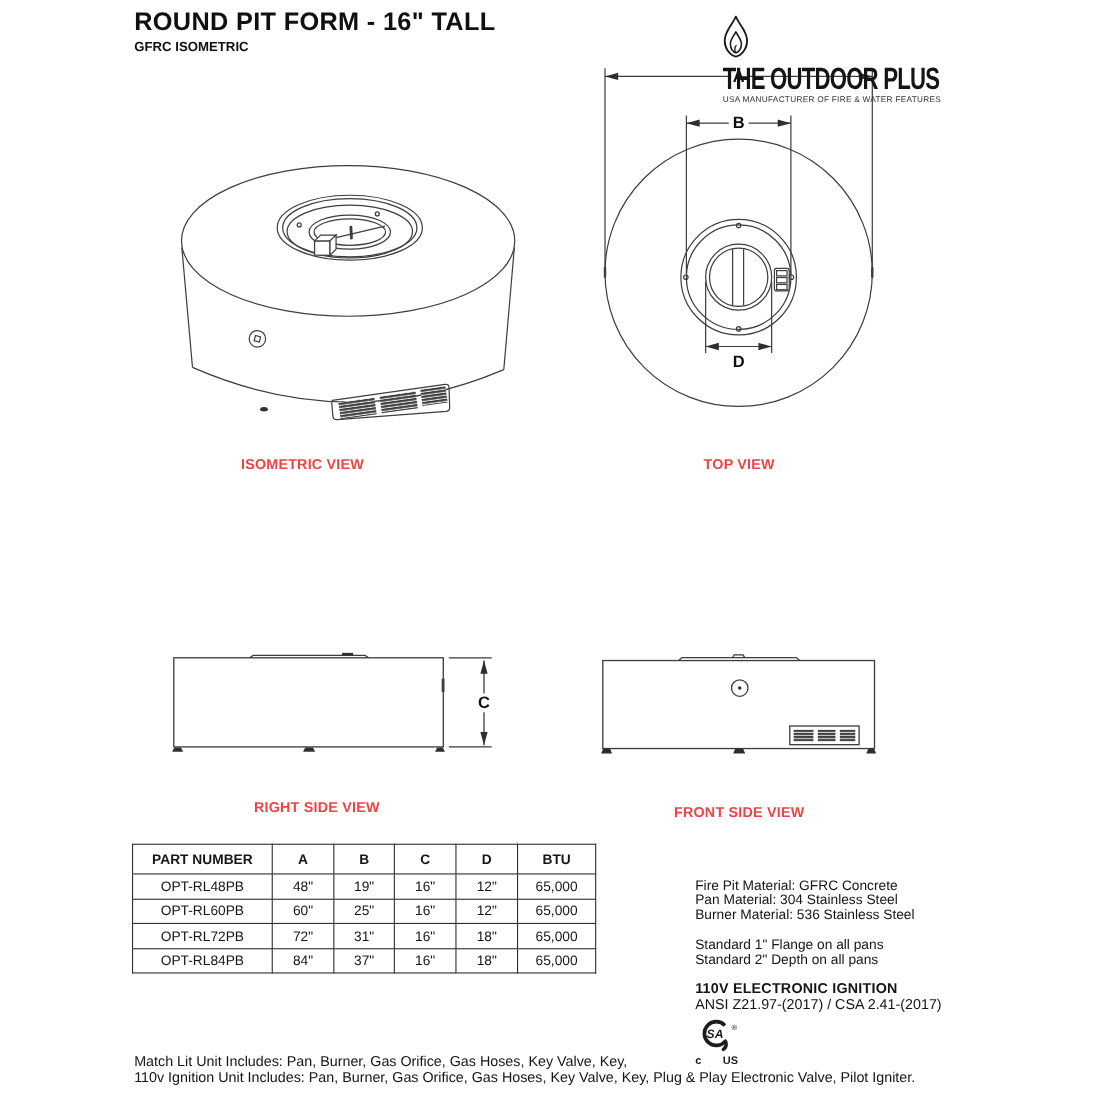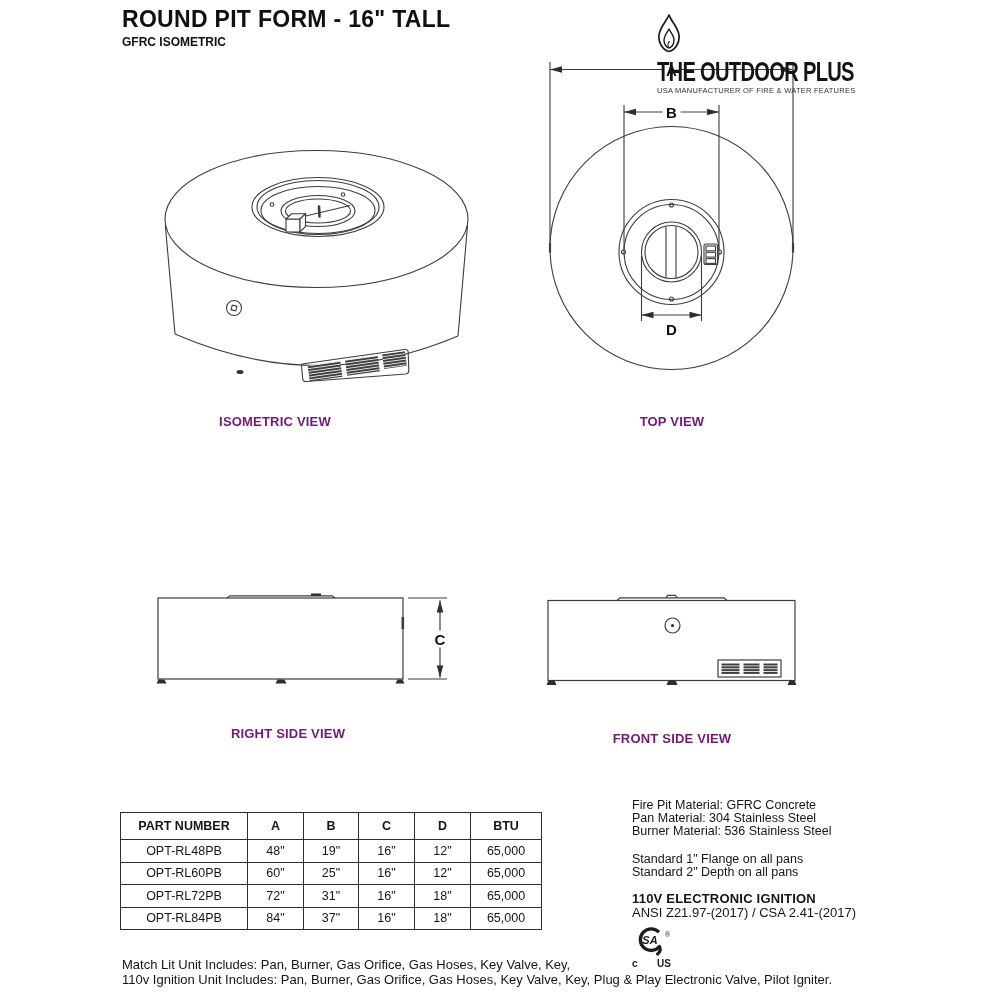--- a/index.html
+++ b/index.html
@@ -11,25 +11,25 @@
   .subtitle{font-size:12px;font-weight:bold;margin-top:2px;color:#101010;}
   .logoblock{position:absolute;left:657px;top:14px;z-index:3;display:flex;align-items:flex-start;gap:3px;flex-direction:column;}
   .logotext{display:flex;flex-direction:column;}
   .logoname{font-size:28px;font-weight:bold;letter-spacing:-1px;white-space:nowrap;
             transform:scaleX(.72);transform-origin:left top;line-height:30px;color:#141414;}
   .logotag{font-size:7.5px;letter-spacing:.25px;white-space:nowrap;margin-top:-1px;color:#333;}
   
   .draw{position:absolute;left:0;top:0;z-index:1;}
   
   .viewlabel{position:absolute;transform:translateX(-50%);font-weight:bold;font-size:13px;
-             letter-spacing:.2px;white-space:nowrap;z-index:2;color:#701a75;}
+             letter-spacing:.2px;white-space:nowrap;z-index:2;color:#ef4444;}
   .dim{position:absolute;transform:translate(-50%,-50%);font-weight:bold;font-size:15px;
        background:#fff;padding:0 4px;z-index:2;color:#101010;}
   
-  .spectable{position:absolute;left:120px;top:812px;z-index:2;border-collapse:collapse;
+  .spectable{position:absolute;left:120px;top:767px;z-index:2;border-collapse:collapse;
              table-layout:fixed;font-size:12.5px;color:#151515;}
   .spectable td,.spectable th{border:1px solid #2e2e2e;text-align:center;padding:0;height:21.5px;}
   .spectable th{height:26px;font-weight:bold;font-size:12.5px;}
   .spectable{border:1.5px solid #2e2e2e;}
   
   .specs{position:absolute;left:632px;top:799px;width:270px;z-index:2;font-size:12.5px;line-height:13.2px;}
   .specs .grp2{margin-top:14px;}
   .ign-title{margin-top:13px;font-weight:bold;font-size:13px;letter-spacing:.2px;}
   .ign-cert{margin-top:1px;font-size:13px;}
   .csa{margin-top:5px;margin-left:-3px;}

